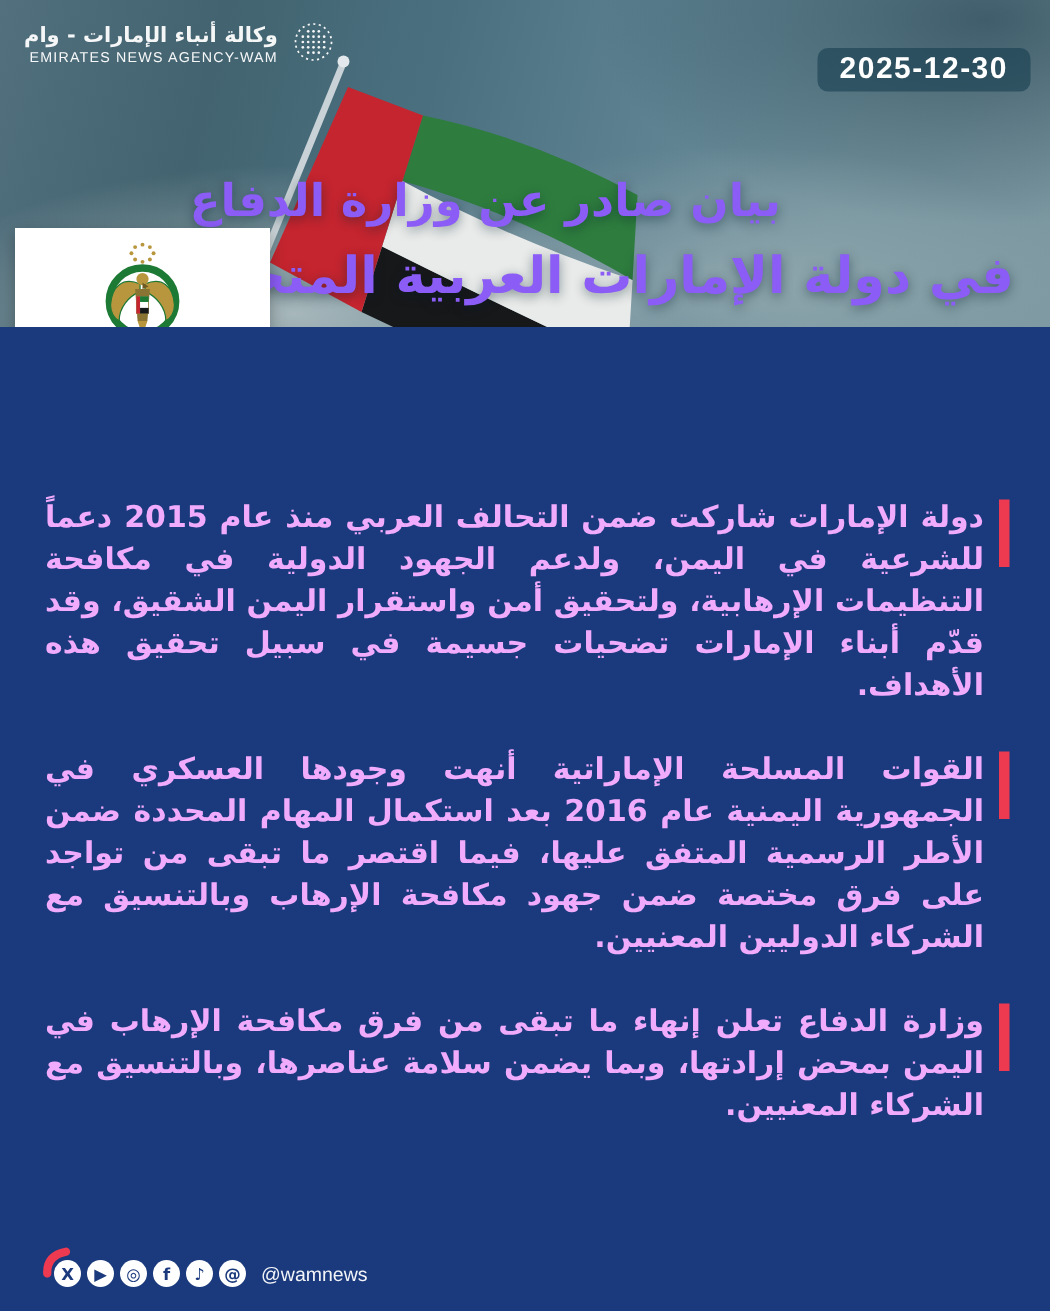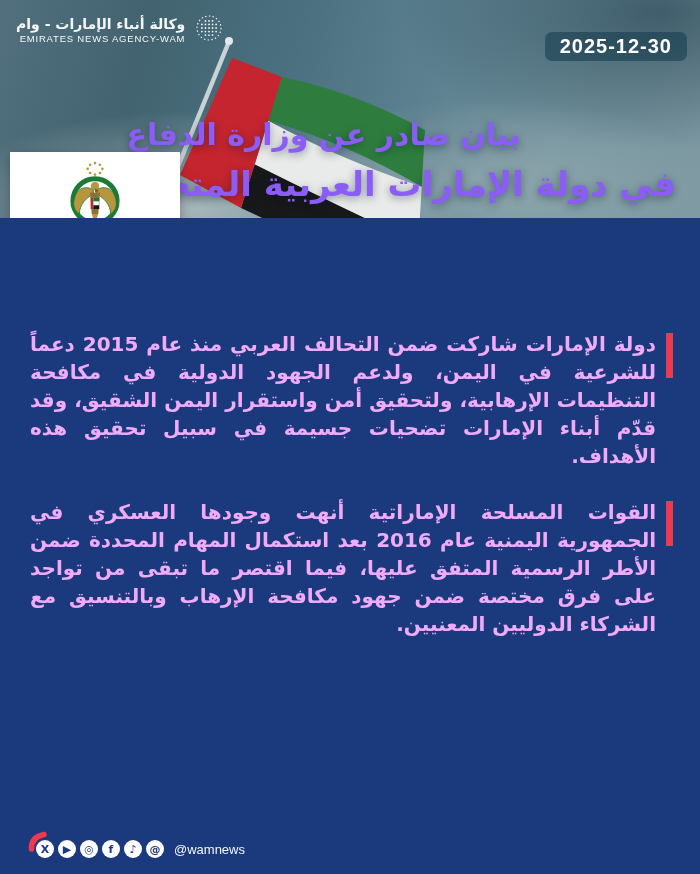--- a/index.html
+++ b/index.html
@@ -159,20 +159,24 @@
 
   <div class="paragraphs">
     <p class="para">
       <span class="accent"></span>
       <span>دولة الإمارات شاركت ضمن التحالف العربي منذ عام 2015 دعماً للشرعية في اليمن، ولدعم الجهود الدولية في مكافحة التنظيمات الإرهابية، ولتحقيق أمن واستقرار اليمن الشقيق، وقد قدّم أبناء الإمارات تضحيات جسيمة في سبيل تحقيق هذه الأهداف.</span>
     </p>
     <p class="para">
       <span class="accent"></span>
       <span>القوات المسلحة الإماراتية أنهت وجودها العسكري في الجمهورية اليمنية عام 2016 بعد استكمال المهام المحددة ضمن الأطر الرسمية المتفق عليها، فيما اقتصر ما تبقى من تواجد على فرق مختصة ضمن جهود مكافحة الإرهاب وبالتنسيق مع الشركاء الدوليين المعنيين.</span>
     </p>
+    <p class="para">
+      <span class="accent"></span>
+      <span>وزارة الدفاع تعلن إنهاء ما تبقى من فرق مكافحة الإرهاب في اليمن بمحض إرادتها، وبما يضمن سلامة عناصرها، وبالتنسيق مع الشركاء المعنيين.</span>
+    </p>
   </div>
 
   <span class="swoosh">
     <svg width="22" height="22" viewBox="0 0 22 22">
       <path d="M3.5,18 Q3,6 16,3.5" fill="none" stroke="#ee3a50" stroke-width="5.5" stroke-linecap="round"></path>
     </svg>
   </span>
   <div class="footer">
     <span class="soc">X</span>
     <span class="soc">▶</span>

